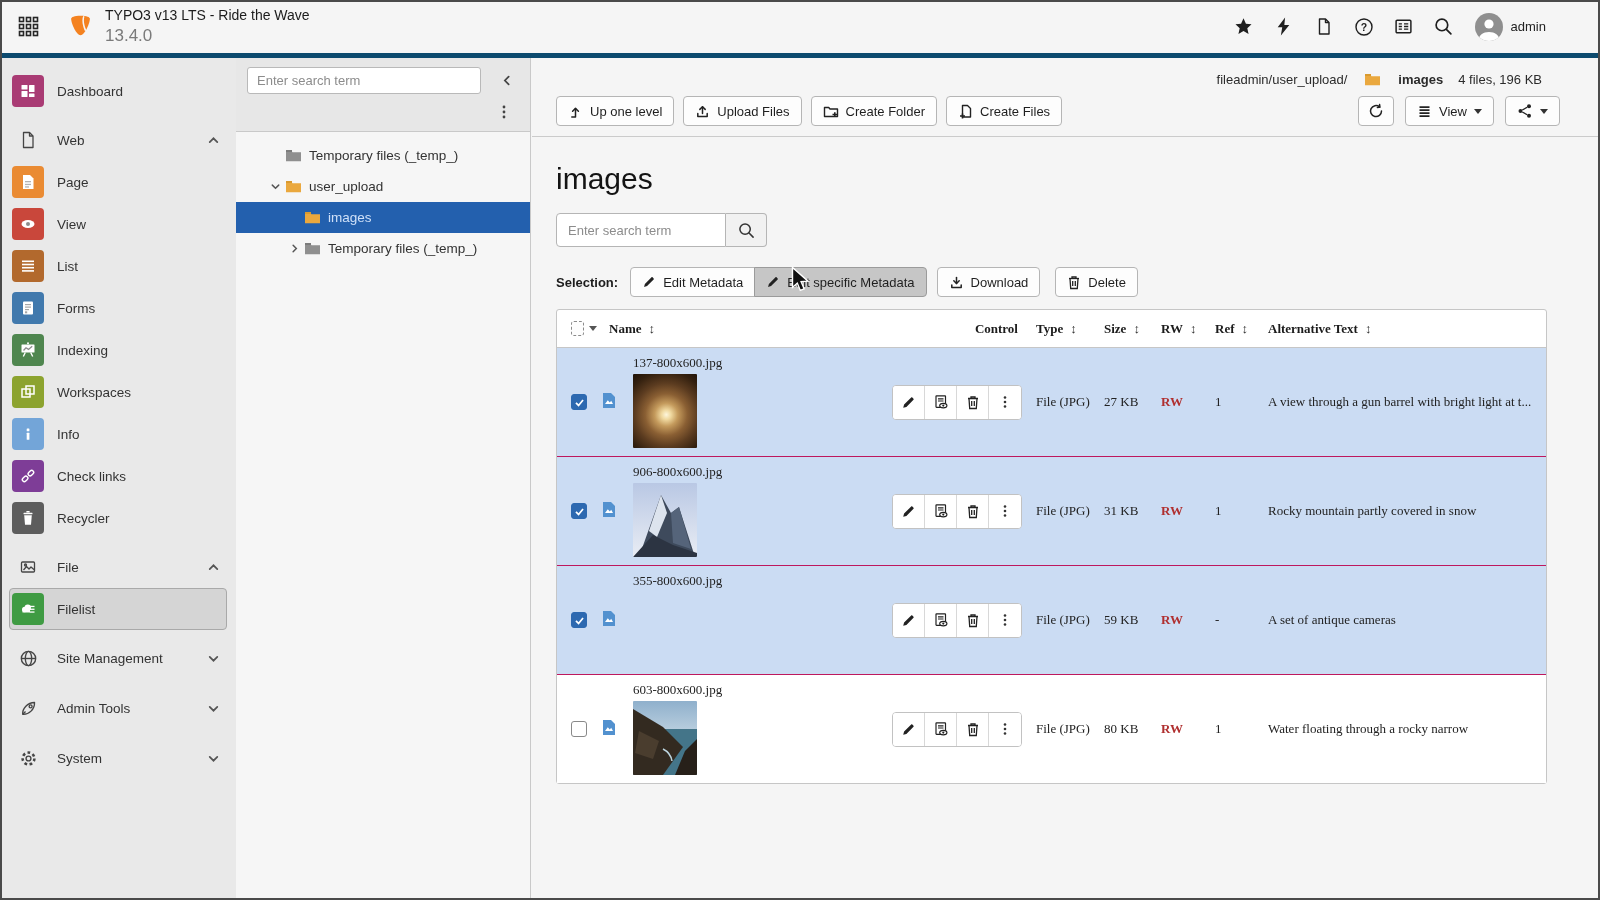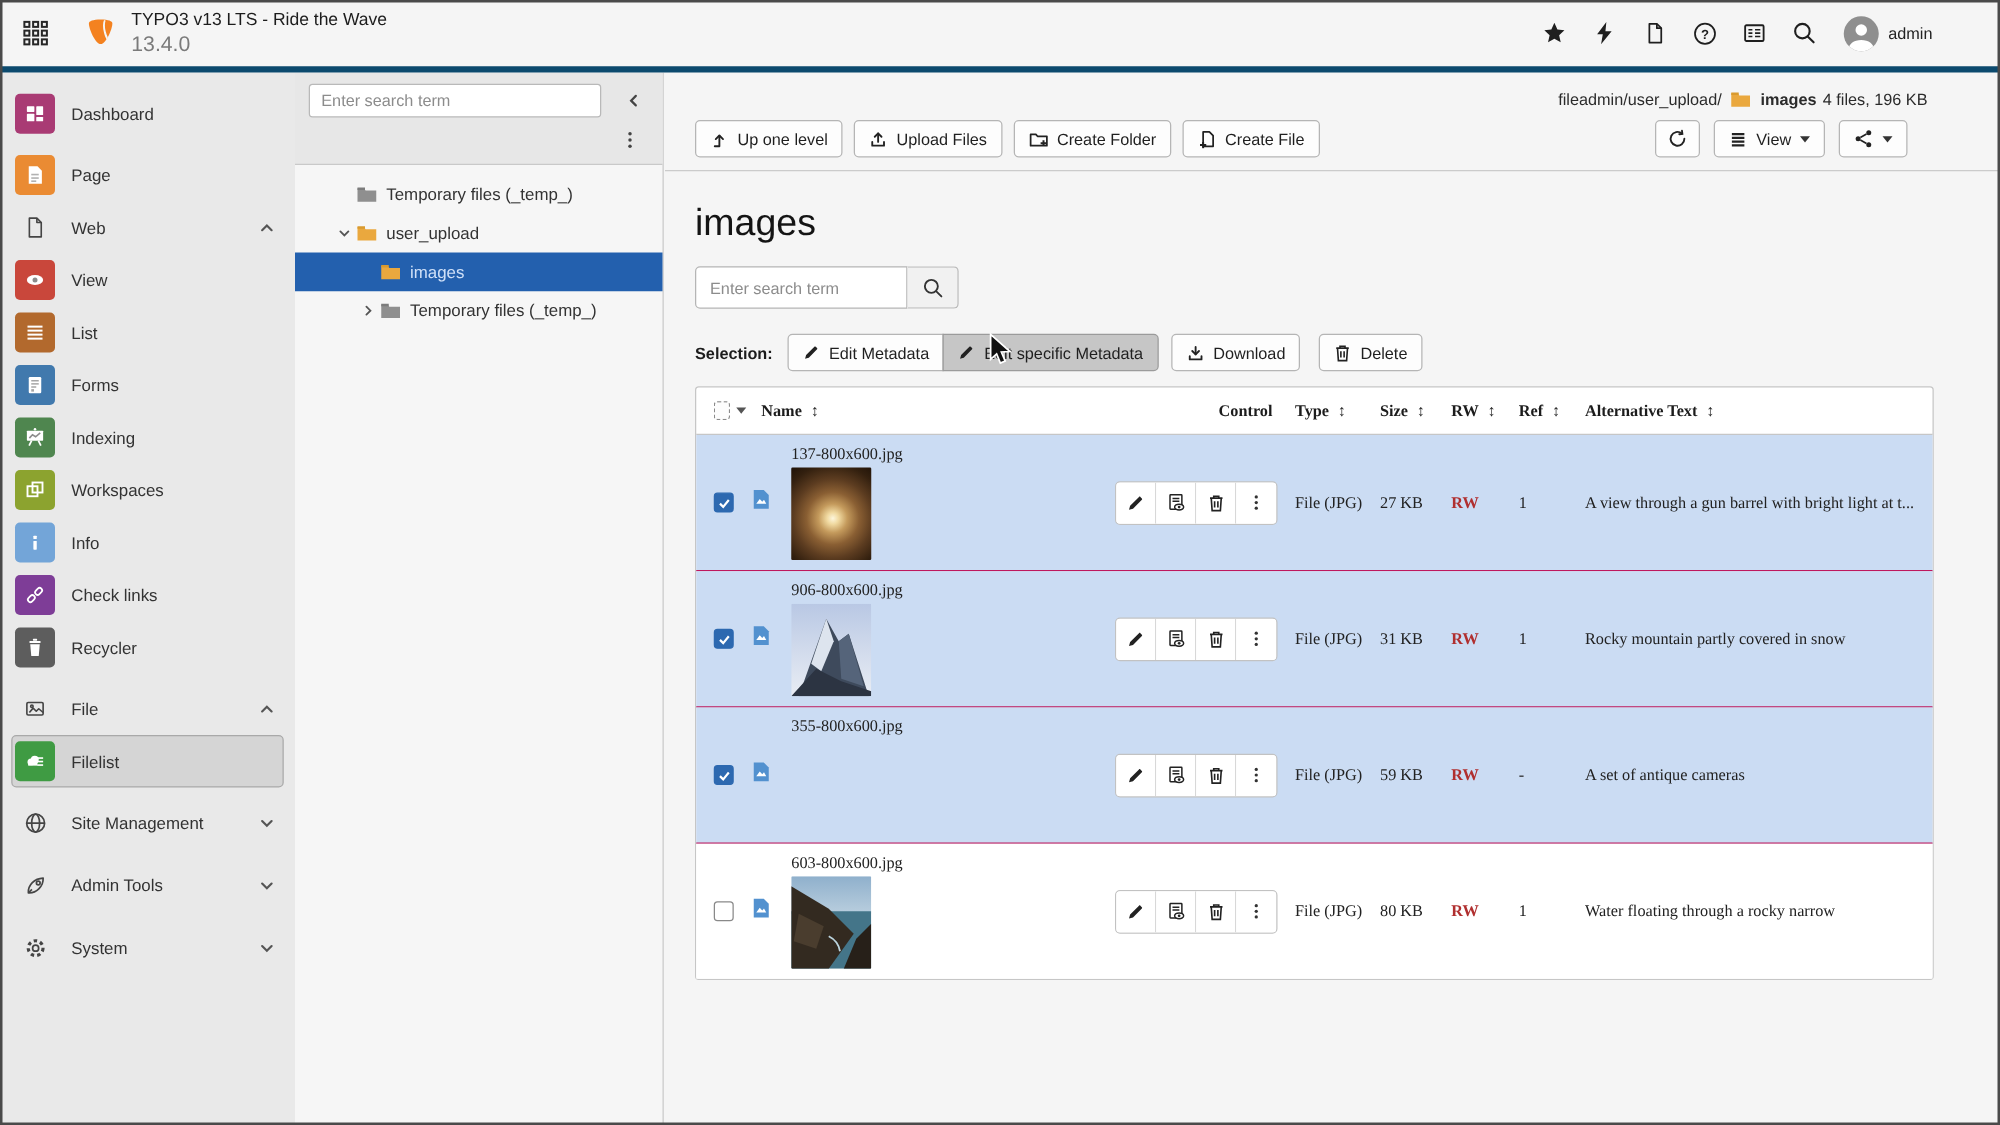--- a/index.html
+++ b/index.html
@@ -47,23 +47,23 @@
   .tnode { height:31px; display:flex; align-items:center; font-size:13.5px; color:#333; cursor:pointer; white-space:nowrap; }
   .tnode .tchev { width:17px; display:flex; justify-content:center; flex:none; }
   .tnode .ticon { margin:0 7px 0 1px; display:flex; flex:none; }
   .tnode.lvl0 { padding-left:12px; }
   .tnode.lvl1 { padding-left:31px; }
   .tnode.lvl2 { padding-left:50px; }
   .tnode.sel { background:#2360ae; color:#cfe0f8; }
 
   
   #content { position:absolute; top:58px; left:532px; right:0; bottom:0; background:#f5f5f5; }
-  .dh-top { display:flex; align-items:center; justify-content:flex-end; padding:14px 58px 0 24px; font-size:13px; color:#2b2b2b; gap:5px;margin-left:36px; }
+  .dh-top { display:flex; align-items:center; justify-content:flex-end; padding:14px 58px 0 24px; font-size:13px; color:#2b2b2b; gap:15px;margin-left:36px; }
   .dh-top b { font-weight:700; }
-  .dh-bar { display:flex; align-items:center; padding:9px 74px 10px 24px; border-bottom:1px solid #cbcbcb; }
+  .dh-bar { display:flex; align-items:center; padding:9px 40px 10px 24px; border-bottom:1px solid #cbcbcb; }
   .dh-left { display:flex; gap:9px; }
   .dh-right { margin-left:auto; display:flex; gap:11px; }
   .btn { display:inline-flex; align-items:center; gap:7px; height:30px; padding:0 11px; background:#fdfdfd;
          border:1px solid #b5b5b5; border-radius:4px; font-size:13px; color:#1f1f1f; cursor:pointer; white-space:nowrap; }
   .btn.icon-only { padding:0 9px; }
   .caret { width:0; height:0; border-left:4px solid transparent; border-right:4px solid transparent; border-top:5px solid #333; display:inline-block; }
 
   .page-title { font-size:30px; font-weight:400; color:#141414; margin:25px 0 0 24px; }
   .fl-search { display:flex; margin:17px 0 0 24px; }
   .fl-search input { width:170px; height:34px; border:1px solid #b5b5b5; border-radius:4px 0 0 4px; padding:0 11px; font-size:13px; background:#fff; color:#333; }
@@ -205,44 +205,44 @@
           <rect x="2.5" y="9" width="6" height="6" rx="0.5"></rect>
           <rect x="10" y="11.5" width="5.5" height="3.5" rx="0.5"></rect>
         </svg>
     </span>
     <span class="ml">Dashboard</span>
   </div>
 
   <div class="mm-gap"></div>
 
   <div class="mm-item">
+    <span class="msi">
+      <svg width="18" height="18" viewBox="0 0 18 18" fill="none" stroke="#454545" stroke-width="1.3" stroke-linejoin="round">
+          <path d="M4.5 1.5h6l3.5 3.5v11.5h-9.5z"></path>
+          <path d="M10.5 1.5v3.5h3.5"></path>
+        </svg>
+    </span>
+    <span class="ml">Web</span>
+    <span class="mm-chev">
+      <svg width="13" height="13" viewBox="0 0 12 12" fill="none" stroke="#555" stroke-width="1.6" stroke-linecap="round">
+          <path d="M2.5 7.5l3.5-3.5 3.5 3.5"></path>
+        </svg>
+    </span>
+  </div>
+
+  <div class="mm-item">
     <span class="mi" style="background: rgb(234, 139, 51);">
       <svg width="18" height="18" viewBox="0 0 18 18">
           <path fill="#fff" d="M4 2h7l3.5 3.5V16H4z"></path>
           <rect x="6" y="8" width="6" height="1.3" fill="rgba(0,0,0,0.3)"></rect>
           <rect x="6" y="10.8" width="6" height="1.3" fill="rgba(0,0,0,0.3)"></rect>
           <rect x="6" y="13.3" width="4" height="1.3" fill="rgba(0,0,0,0.3)"></rect>
         </svg>
     </span>
     <span class="ml">Page</span>
-  </div>
-
-  <div class="mm-item">
-    <span class="msi">
-      <svg width="18" height="18" viewBox="0 0 18 18" fill="none" stroke="#454545" stroke-width="1.3" stroke-linejoin="round">
-          <path d="M4.5 1.5h6l3.5 3.5v11.5h-9.5z"></path>
-          <path d="M10.5 1.5v3.5h3.5"></path>
-        </svg>
-    </span>
-    <span class="ml">Web</span>
-    <span class="mm-chev">
-      <svg width="13" height="13" viewBox="0 0 12 12" fill="none" stroke="#555" stroke-width="1.6" stroke-linecap="round">
-          <path d="M2.5 7.5l3.5-3.5 3.5 3.5"></path>
-        </svg>
-    </span>
   </div>
 
   <div class="mm-item">
     <span class="mi" style="background: rgb(201, 71, 59);">
       <svg width="18" height="18" viewBox="0 0 18 18">
           <ellipse cx="9" cy="9" rx="6.5" ry="4" fill="#fff"></ellipse>
           <circle cx="9" cy="9" r="2" fill="rgba(0,0,0,0.45)"></circle>
         </svg>
     </span>
     <span class="ml">View</span>
@@ -527,21 +527,21 @@
             <path d="M1.5 3.5h4.2L7 5h7.5v7.5H1.5z"></path>
             <path d="M9.5 10.5h4.5 M11.8 8.2v4.6" stroke-width="1.6"></path>
           </svg>
         <span>Create Folder</span>
       </button>
       <button class="btn">
         <svg width="15" height="15" viewBox="0 0 15 15" fill="none" stroke="#222" stroke-width="1.4" stroke-linejoin="round">
             <path d="M4.5 1.5h5l3 3V13h-8z"></path>
             <path d="M2 12h5 M4.5 9.5v5" stroke-width="1.6"></path>
           </svg>
-        <span>Create File</span>
+        <span>Create Files</span>
       </button>
     </div>
     <div class="dh-right">
       <button class="btn icon-only">
         <svg width="16" height="16" viewBox="0 0 16 16" fill="none" stroke="#222" stroke-width="1.5" stroke-linecap="round">
             <path d="M13.5 8a5.5 5.5 0 1 1-2-4.2"></path>
             <polyline points="11.6,1.6 11.9,4.1 9.4,4.4"></polyline>
           </svg>
       </button>
       <button class="btn">

